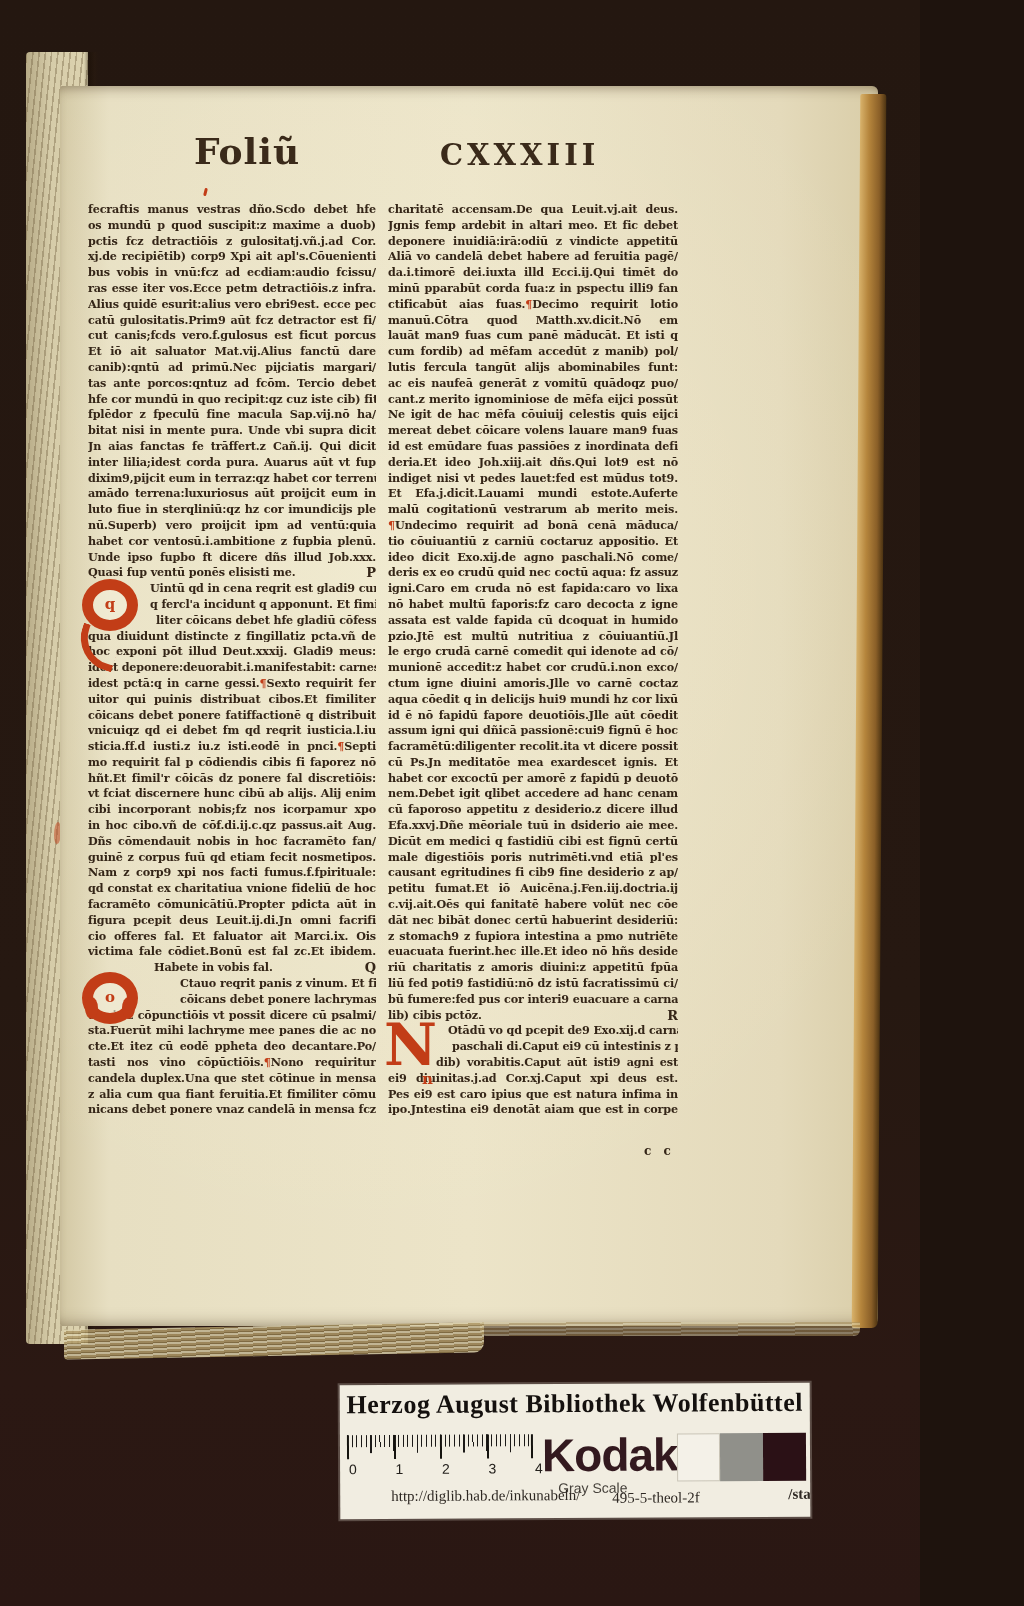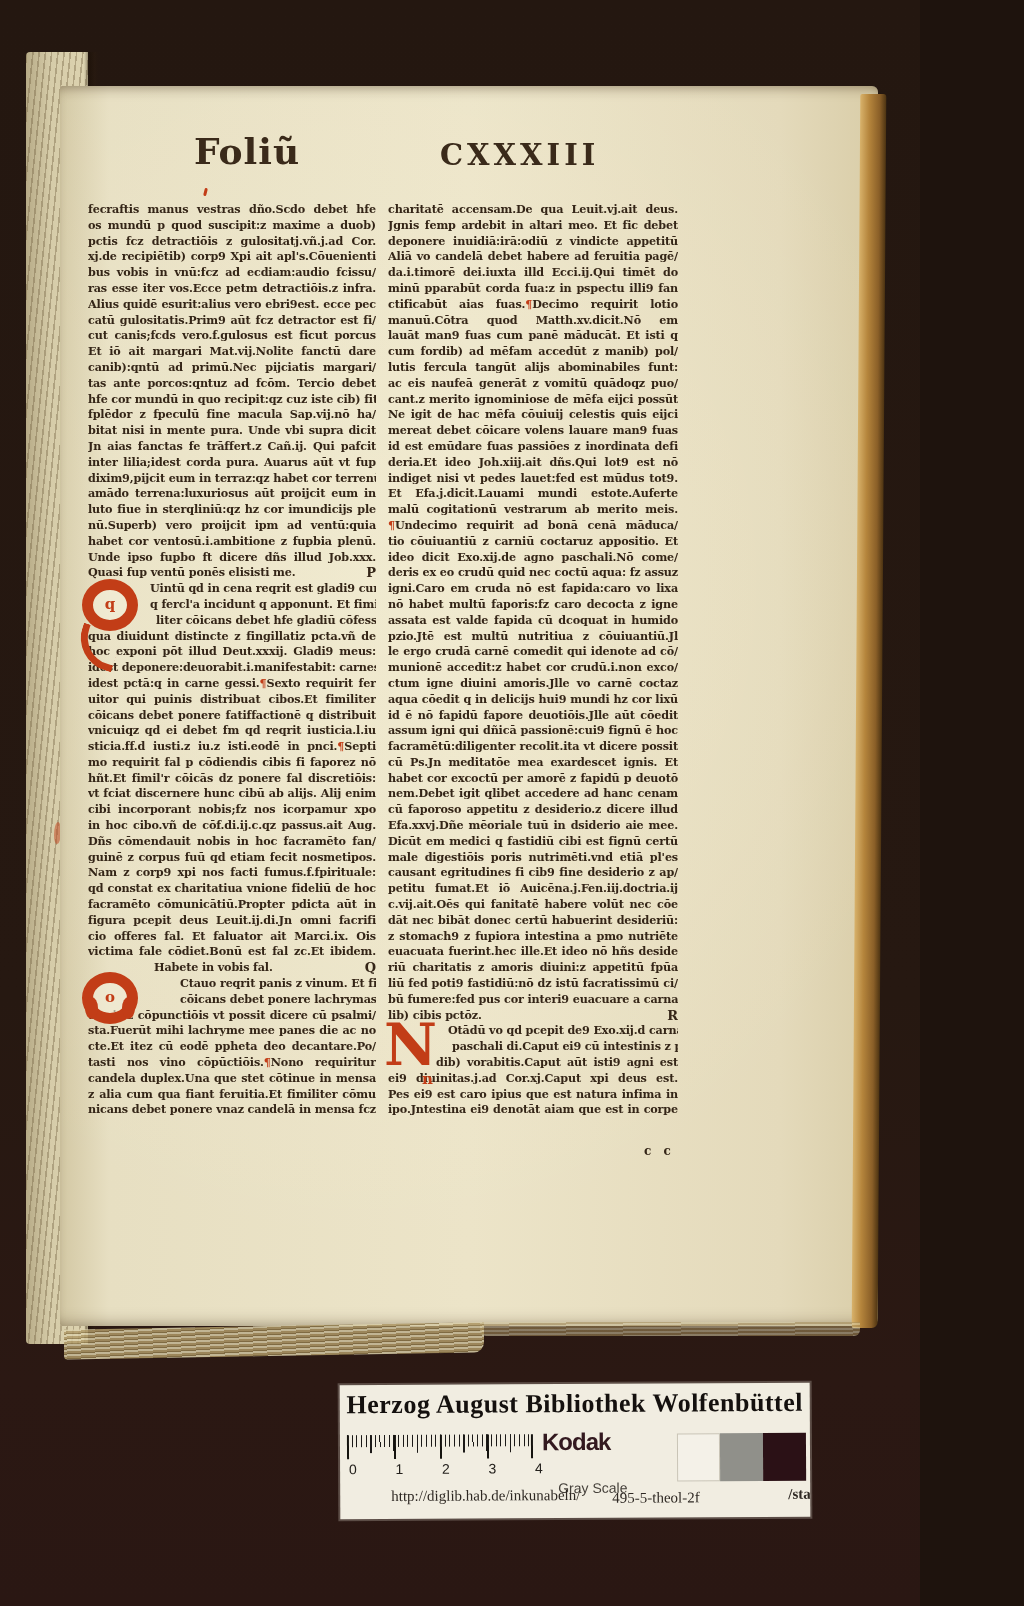--- a/index.html
+++ b/index.html
@@ -69,21 +69,21 @@
   #label-title{position:absolute;left:0;top:5px;width:100%;text-align:center;color:#14100e;
                font-family:"Liberation Serif",serif;font-weight:700;font-size:26px;letter-spacing:.5px;}
   #ruler{position:absolute;left:7px;top:50px;width:186px;height:46px;}
   #ruler-ticks{position:absolute;left:0;top:0;width:186px;height:24px;
        background:
          repeating-linear-gradient(90deg,#1c1a18 0 1px,rgba(0,0,0,0) 1px 4.65px) 0 0/186px 12px no-repeat,
          repeating-linear-gradient(90deg,#1c1a18 0 1.4px,rgba(0,0,0,0) 1.4px 23.25px) 0 0/186px 18px no-repeat;}
   .majortick{position:absolute;top:0;width:2px;height:24px;background:#15130f;}
   .rnum{position:absolute;top:26px;font-family:"Liberation Sans",sans-serif;font-size:14px;color:#23201c;}
   #kodak{position:absolute;left:202px;top:44px;font-family:"Liberation Sans",sans-serif;
-         font-weight:700;font-size:24px;letter-spacing:-1px;color:#33191f;}
+         font-weight:700;font-size:46px;letter-spacing:-1px;color:#33191f;}
   #grayscale-caption{position:absolute;left:218px;top:96px;font-family:"Liberation Sans",sans-serif;
          font-size:14px;color:#45403a;}
   .patch{position:absolute;top:50px;width:43px;height:48px;}
   #patch-white{left:337px;background:#f4f1e8;border:1px solid #c9c4b6;box-sizing:border-box;}
   #patch-gray{left:380px;background:#90908a;}
   #patch-black{left:423px;background:#2b1116;}
   .labrow{position:absolute;top:103px;font-family:"Liberation Serif",serif;font-size:15px;color:#2e2823;margin-left:44px;}
   #label-url{left:7px;}
   #label-shelfmark{left:228px;top:106px;}
   #label-start{left:404px;font-weight:bold;}
@@ -106,27 +106,27 @@
     <div class="col" id="col-left">
         <div class="line">fecraftis manus vestras dño.Scdo debet hfe</div>
         <div class="line">os mundū p quod suscipit:z maxime a duob)</div>
         <div class="line">pctis fcz detractiōis z gulositatj.vñ.j.ad Cor.</div>
         <div class="line">xj.de recipiētib) corp9 Xpi ait apl's.Cōuenienti</div>
         <div class="line">bus vobis in vnū:fcz ad ecdiam:audio fcissu/</div>
         <div class="line">ras esse iter vos.Ecce petm detractiōis.z infra.</div>
         <div class="line">Alius quidē esurit:alius vero ebri9est. ecce pec</div>
         <div class="line">catū gulositatis.Prim9 aūt fcz detractor est fi/</div>
         <div class="line">cut canis;fcds vero.f.gulosus est ficut porcus</div>
-        <div class="line">Et iō ait margari Mat.vij.Nolite fanctū dare</div>
+        <div class="line">Et iō ait saluator Mat.vij.Alius fanctū dare</div>
         <div class="line">canib):qntū ad primū.Nec pijciatis margari/</div>
         <div class="line">tas ante porcos:qntuz ad fcōm. Tercio debet</div>
         <div class="line">hfe cor mundū in quo recipit:qz cuz iste cib) fit</div>
         <div class="line">fplēdor z fpeculū fine macula Sap.vij.nō ha/</div>
         <div class="line">bitat nisi in mente pura. Unde vbi supra dicit</div>
-        <div class="line">Jn aias fanctas fe trāffert.z Cañ.ij. Qui pafcit</div>
+        <div class="line">Jn aias fanctas fe trāffert.z Cañ.ij. Qui dicit</div>
         <div class="line">inter lilia;idest corda pura. Auarus aūt vt fup</div>
         <div class="line">dixim9,pijcit eum in terraz:qz habet cor terrenū</div>
         <div class="line">amādo terrena:luxuriosus aūt proijcit eum in</div>
         <div class="line">luto fiue in sterqliniū:qz hz cor imundicijs ple</div>
         <div class="line">nū.Superb) vero proijcit ipm ad ventū:quia</div>
         <div class="line">habet cor ventosū.i.ambitione z fupbia plenū.</div>
         <div class="line">Unde ipso fupbo ft dicere dñs illud Job.xxx.</div>
         <div class="line s">Quasi fup ventū ponēs elisisti me.<span class="mletter">P</span></div>
         <div class="line" style="padding-left: 62px;">Uintū qd in cena reqrit est gladi9 cum</div>
         <div class="line" style="padding-left: 62px;">q fercl'a incidunt q apponunt. Et fimi</div>

